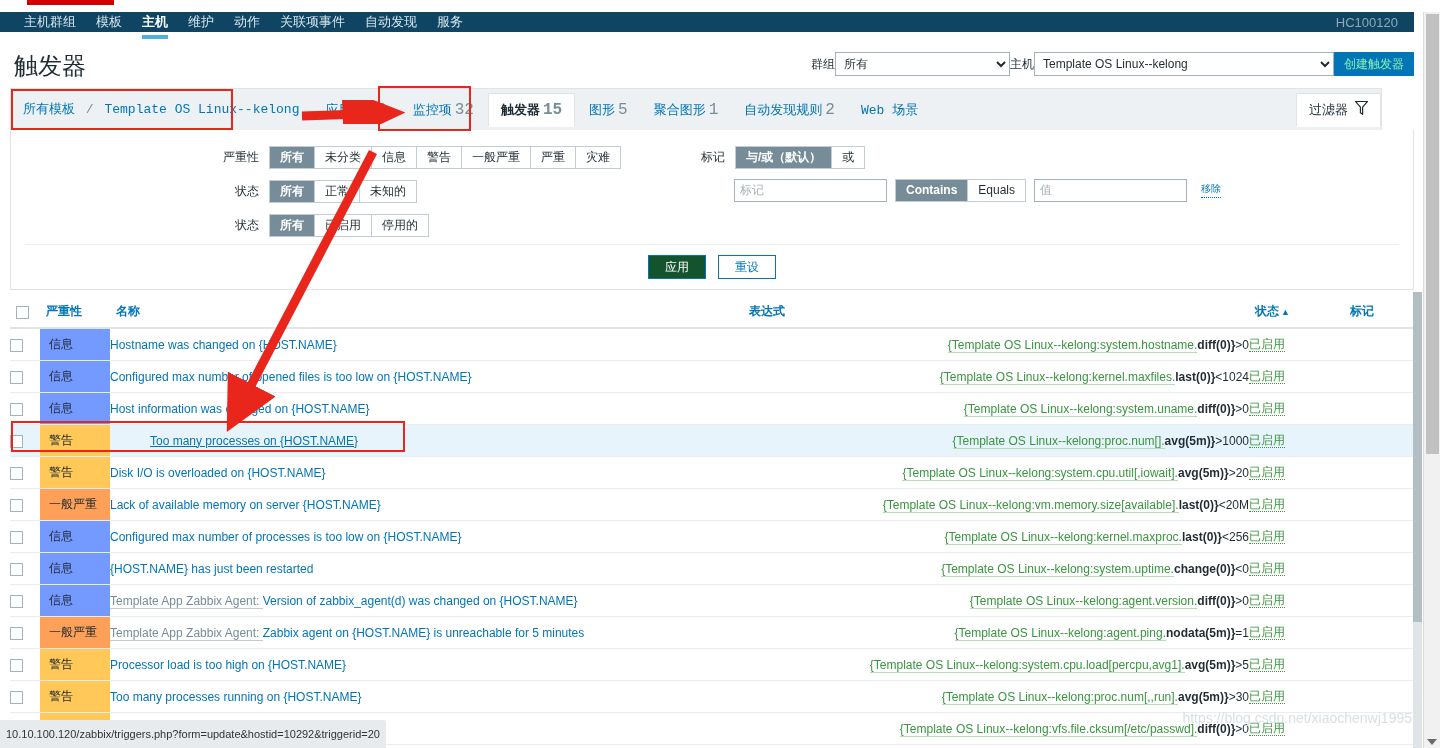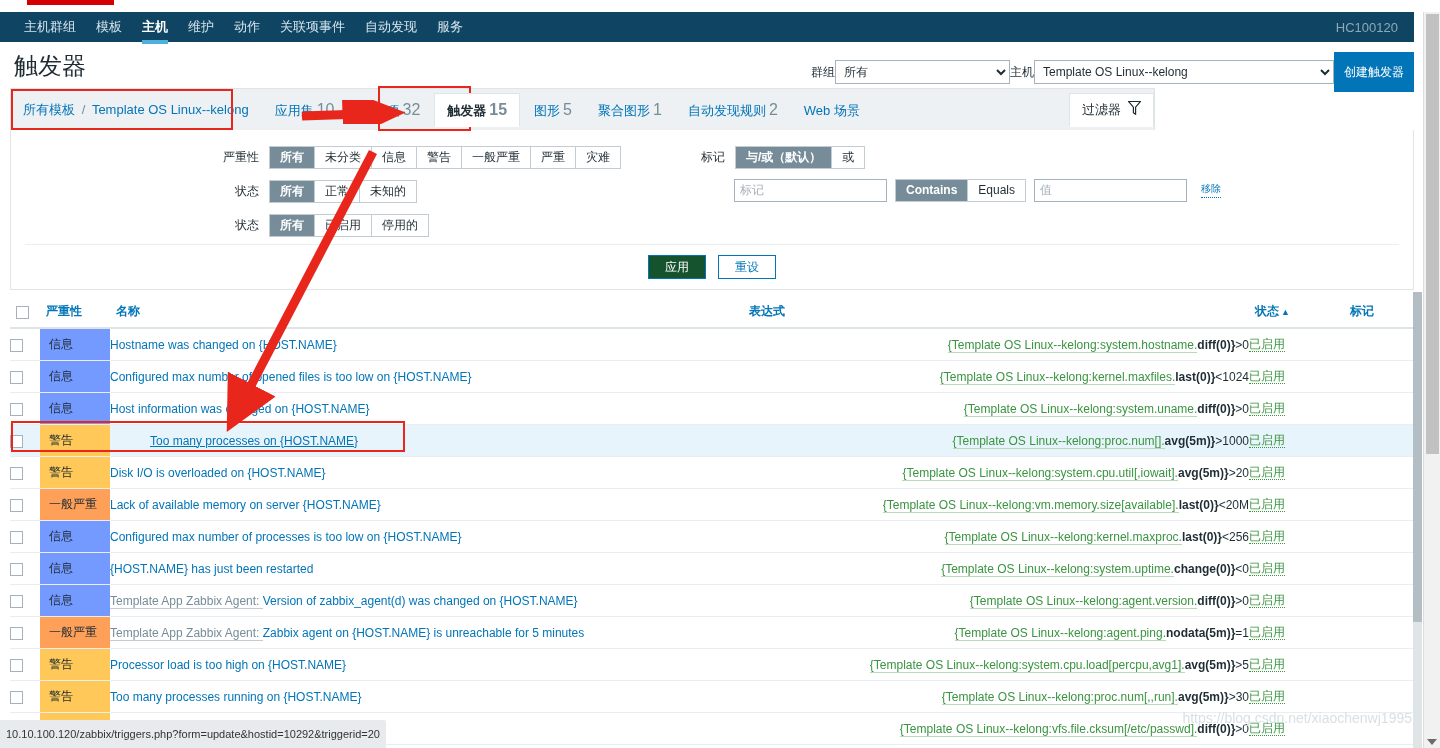--- a/index.html
+++ b/index.html
@@ -12,21 +12,21 @@
     font-size: 12px;
     color: #1f2c33;
   }
   .page { position: relative; width: 1440px; height: 748px; overflow: hidden; }
 
   
   .top-red { position: absolute; left: 27px; top: 0; width: 87px; height: 5px; background: #d40000; }
 
   
   .navbar {
-    position: absolute; left: 0; top: 12px; width: 1414px; height: 30px;
+    position: absolute; left: 0; top: 12px; width: 1414px; height: 20px;
     background: #0f4563;
     display: flex; align-items: center;
   }
   .nav-items { display: flex; align-items: center; height: 30px; padding-left: 14px; }
   .nav-item {
     color: #d6e5ee; font-size: 13px; padding: 0 10px; height: 30px;
     line-height: 30px; cursor: pointer; white-space: nowrap; position: relative;
   }
   .nav-item.active { color: #ffffff; font-weight: bold; }
   .nav-item.active::after {
@@ -53,30 +53,30 @@
   }
   .hc-label { font-size: 12px; color: #1f2c33; }
   .hc-select {
     height: 24px; border: 1px solid #a5b2bb; background: #fff;
     font-size: 12px; padding: 0 4px; color: #1f2c33;
     font-family: "Liberation Sans", sans-serif;
   }
   .hc-select.g { width: 175px; }
   .hc-select.h { width: 300px; }
   .btn-primary {
-    background: #0275b8; color: #ffffff; border: none; height: 40px;
+    background: #0275b8; color: #86efac; border: none; height: 24px;
     padding: 0 10px; font-size: 12px; cursor: pointer;
     font-family: "Liberation Sans", sans-serif;
   }
 
   
   .tabstrip {
-    position: absolute; left: 10px; top: 88px; width: 1145px; height: 42px;
+    position: absolute; left: 10px; top: 88px; width: 1372px; height: 42px;
     background: #eef1f3; border: 1px solid #dfe4e7; border-bottom: none;
-    display: flex; align-items: center;
+    display: flex; align-items: center; font-family: Liberation Mono, monospace;
   }
   .crumb {
     padding: 0 12px; height: 40px; line-height: 40px; font-size: 13px;
     color: #0275b8; white-space: nowrap;
   }
   .crumb .sep { color: #768d99; padding: 0 3px; }
   .crumb .cur { color: #0275b8; }
   .tab {
     font-size: 13px; color: #0275b8; padding: 0 12px; height: 32px;
     line-height: 32px; margin-left: 2px; cursor: pointer; white-space: nowrap;

